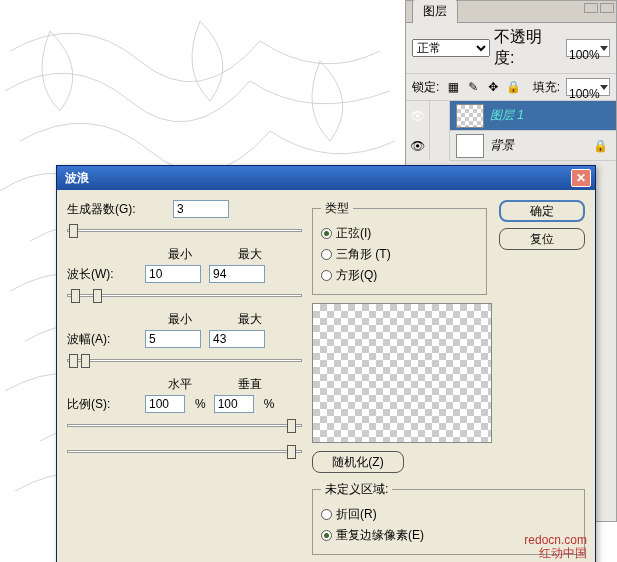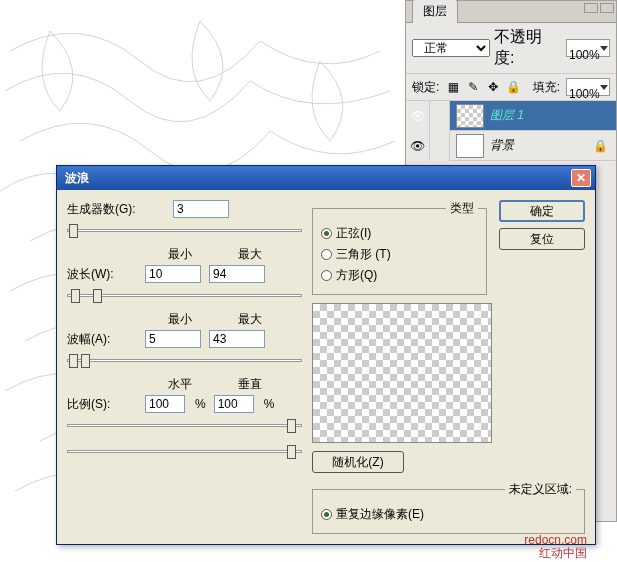--- a/index.html
+++ b/index.html
@@ -11,21 +11,21 @@
 
 
 .layers-panel { position: absolute; top: 0; right: 0; width: 212px; background: #e9e8e4; border: 1px solid #a0a0a0; }
 .panel-tabs { display: flex; border-bottom: 1px solid #999; background: #d4d0c8; height: 22px; align-items: flex-end; }
 .panel-tab { padding: 3px 10px; background: #e9e8e4; border: 1px solid #999; border-bottom: none; border-radius: 3px 3px 0 0; margin-left: 6px; }
 .panel-tab.active { background: #e9e8e4; position: relative; top: 1px; }
 .panel-ctrl { position: absolute; top: 0; right: 0; display: flex; gap: 2px; padding: 2px; }
 .panel-ctrl span { width: 14px; height: 10px; border: 1px solid #999; background: #d4d0c8; display: inline-block; }
 
 .panel-row { display: flex; align-items: center; padding: 4px 6px; gap: 4px; border-bottom: 1px solid #ccc; }
-.panel-row select { flex: 0 0 78px; height: 18px; font-size: 12px; padding-left: 7px; }
+.panel-row select { flex: 0 0 78px; height: 18px; font-size: 12px; }
 .panel-row label { font-size: 16px; }
 .pct-input { width: 44px; height: 18px; border: 1px solid #999; background: #fff; display: inline-flex; align-items: center; padding: 0 2px; }
 .pct-input span { flex: 1; margin-top: 14px; }
 .tri { border-left: 4px solid transparent; border-right: 4px solid transparent; border-top: 5px solid #333; }
 
 .lock-row { display: flex; align-items: center; padding: 4px 6px; gap: 6px; border-bottom: 1px solid #ccc; }
 .lock-icons { display: flex; gap: 4px; }
 .lock-icons span { width: 16px; height: 16px; display: inline-flex; align-items: center; justify-content: center; border: 1px solid transparent; }
 
 .layer-list { background: #e9e8e4; min-height: 420px; }
@@ -55,27 +55,27 @@
 .num-input { width: 56px; height: 18px; border: 1px solid #7f9db9; background: #fff; padding: 0 3px; display: inline-flex; align-items: center; }
 .pct-lbl { margin-left: 2px; }
 
 .slider { height: 18px; position: relative; margin: 2px 0 4px 0; }
 .slider-track { position: absolute; top: 7px; left: 0; right: 0; height: 3px; background: #fff; border: 1px solid #999; }
 .slider-thumb { position: absolute; top: 2px; width: 9px; height: 14px; background: #ece9d8; border: 1px solid #555; }
 
 .header-row { display: flex; margin-left: 78px; }
 .header-row span { width: 70px; text-align: center; }
 
-fieldset { border: 1px solid #999; padding: 6px 8px 8px; text-align: right; }
+fieldset { border: 1px solid #999; padding: 6px 8px 8px; }
 legend { padding: 0 4px; }
 .radio-row { display: flex; align-items: center; gap: 4px; padding: 2px 0; }
 .radio { width: 11px; height: 11px; border: 1px solid #555; border-radius: 50%; background: #fff; display: inline-flex; align-items: center; justify-content: center; }
 .radio.checked::after { content: ""; width: 5px; height: 5px; background: #3b6e22; border-radius: 50%; }
 
-.btn { width: 86px; height: 22px; border: 1px solid #555; background: #ece9d8; border-radius: 3px; display: flex; align-items: center; justify-content: center; }
+.btn { width: 86px; height: 22px; border: 1px solid #555; background: #ece9d8; border-radius: 8px; display: flex; align-items: center; justify-content: center; }
 .btn.default { border: 2px solid #4a7ebb; }
 .btn-col { display: flex; flex-direction: column; gap: 6px; }
 
 .preview { width: 180px; height: 140px; border: 1px solid #888; background: repeating-conic-gradient(#ccc 0 25%, #fff 0 50%) 0 0/14px 14px; }
 
 .right-top { display: flex; gap: 12px; }
 
 .watermark { position: absolute; bottom: 2px; right: 30px; color: #b33; font-size: 11px; text-align: right; line-height: 1.1; }
 </style>
 </head>
@@ -263,20 +263,24 @@
         </div>
       </div>
 
       <div class="preview"></div>
 
       <div class="btn" style="width:92px">随机化(Z)</div>
 
       <fieldset>
         <legend>未定义区域:</legend>
         <div class="radio-row">
+            <span class="radio"></span>
+            <span>折回(R)</span>
+          </div>
+        <div class="radio-row">
             <span class="radio checked"></span>
             <span>重复边缘像素(E)</span>
           </div>
       </fieldset>
     </div>
   </div>
 </div>
 
 <div class="watermark">
   <div>redocn.com</div>

